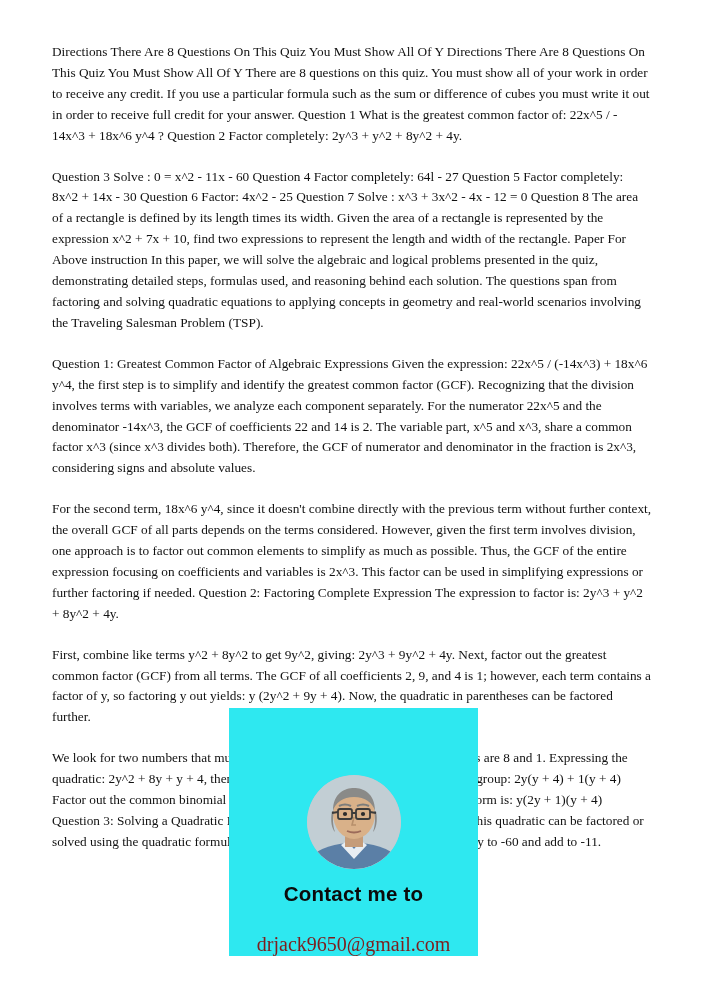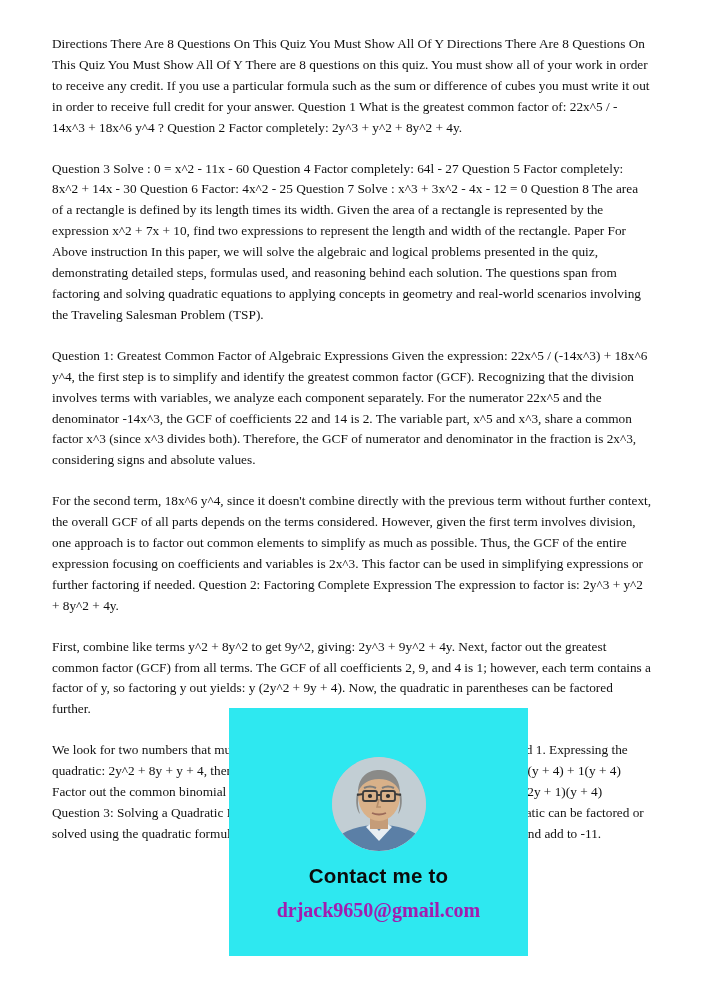--- a/index.html
+++ b/index.html
@@ -19,38 +19,38 @@
     position: relative;
     width: 708px;
     height: 1000px;
     box-sizing: border-box;
     padding: 34px 56px 0 52px;
   }
   .para {
     font-size: 13.3px;
     line-height: 20.9px;
     text-align: left;
-    margin: 0 0 20px 0;
+    margin: 8px 0 20px 0;
     color: #111111;
   }
   .para:last-of-type { margin-bottom: 0; }
 
   
   #overlay {
     position: absolute;
     left: 229px;
     top: 708px;
-    width: 299px;
+    width: 249px;
     height: 248px;
     background: #2ee8f0;
     box-shadow: 0 0 0 0 rgba(0,0,0,0);
     display: flex;
     flex-direction: column;
     align-items: center;
-    justify-content: center;
+    justify-content: flex-end;
     font-family: "Liberation Sans", sans-serif;
   }
   #avatar {
     width: 94px;
     height: 94px;
     border-radius: 50%;
     margin-top: 14px;
     overflow: hidden;
     position: relative;
     background: #b9c8cf;
@@ -61,25 +61,25 @@
     font-size: 20.5px;
     line-height: 26px;
     color: #0b0b0b;
     text-align: center;
     letter-spacing: 0.2px;
   }
   #overlay-text {
     margin-top: 12px;
   }
   #overlay-email {
-    margin-top: 10px;
+    margin-top: 26px;
     font-family: "Liberation Serif", serif;
-    font-weight: bold;
+    font-weight: normal;
     font-size: 20px;
-    color: #a21caf;
+    color: #7f1d1d;
     text-align: center;
   }
 </style>
 </head>
 <body>
 
 <div id="page">
 
   <p class="para">Directions There Are 8 Questions On This Quiz You Must Show All Of Y Directions There Are 8 Questions On This Quiz You Must Show All Of Y There are 8 questions on this quiz. You must show all of your work in order to receive any credit. If you use a particular formula such as the sum or difference of cubes you must write it out in order to receive full credit for your answer. Question 1 What is the greatest common factor of: 22x^5 / - 14x^3 + 18x^6 y^4 ? Question 2 Factor completely: 2y^3 + y^2 + 8y^2 + 4y.</p>
   <p class="para">Question 3 Solve : 0 = x^2 - 11x - 60 Question 4 Factor completely: 64l - 27 Question 5 Factor completely: 8x^2 + 14x - 30 Question 6 Factor: 4x^2 - 25 Question 7 Solve : x^3 + 3x^2 - 4x - 12 = 0 Question 8 The area of a rectangle is defined by its length times its width. Given the area of a rectangle is represented by the expression x^2 + 7x + 10, find two expressions to represent the length and width of the rectangle. Paper For Above instruction In this paper, we will solve the algebraic and logical problems presented in the quiz, demonstrating detailed steps, formulas used, and reasoning behind each solution. The questions span from factoring and solving quadratic equations to applying concepts in geometry and real-world scenarios involving the Traveling Salesman Problem (TSP).</p>

